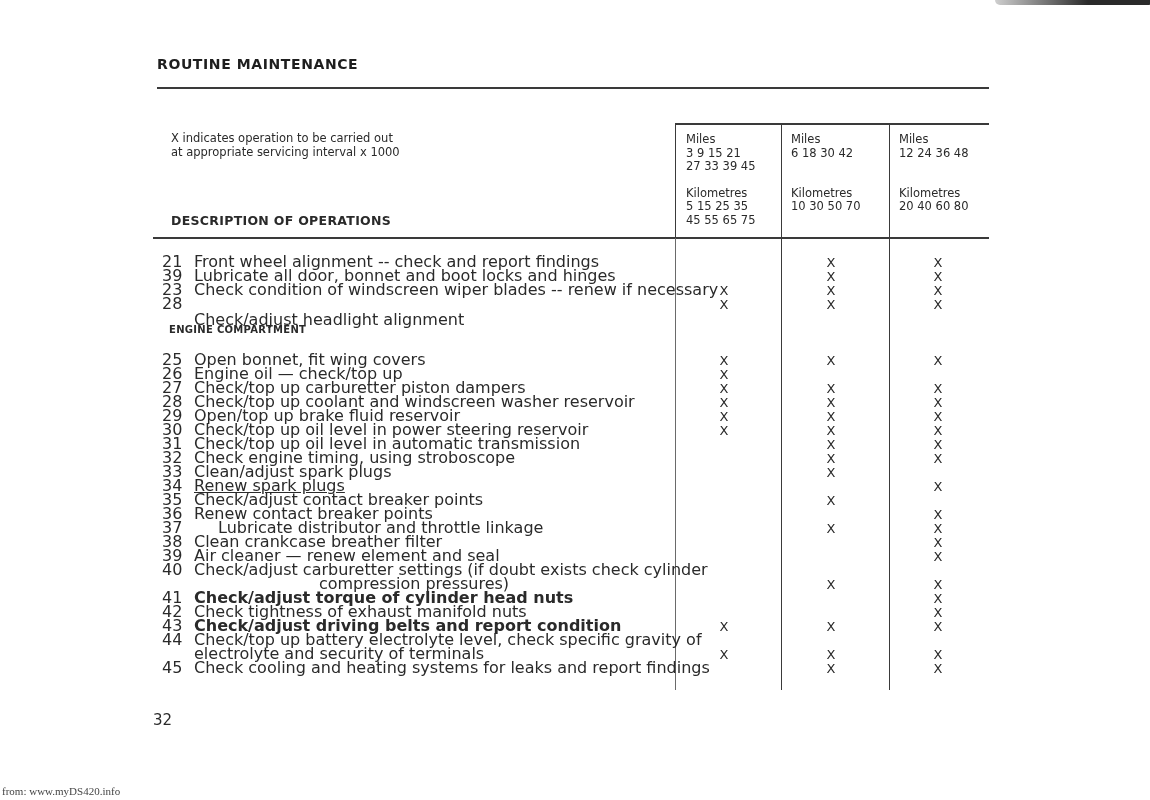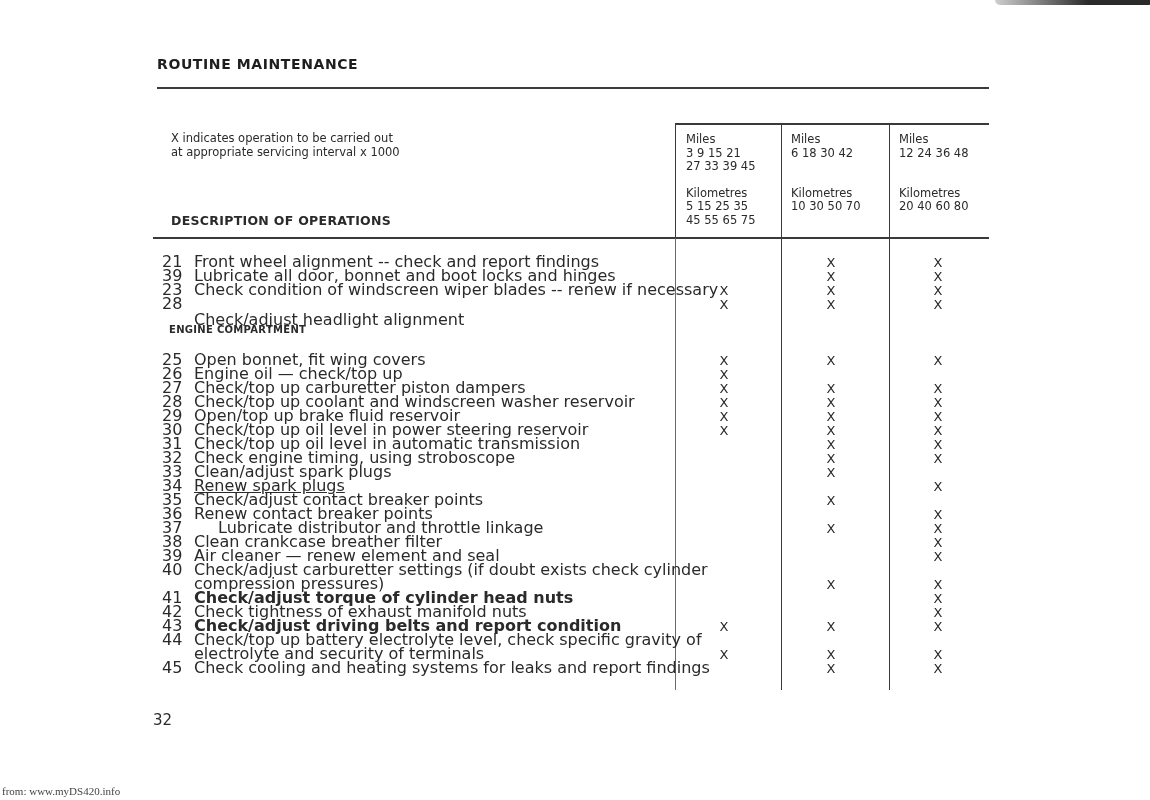--- a/index.html
+++ b/index.html
@@ -188,21 +188,21 @@
   </div>
 <div class="xmark" style="left: 931px; top: 536px;">X</div>
 <div class="row" style="position: absolute; left: 162px; top: 549px;">
     <span class="num">39</span>
     <span class="txt" style="top: 0px;">Air cleaner — renew element and seal</span>
   </div>
 <div class="xmark" style="left: 931px; top: 550px;">X</div>
 <div class="row" style="position: absolute; left: 162px; top: 563px;">
     <span class="num">40</span>
     <span class="txt" style="top: 0px;">Check/adjust carburetter settings (if doubt exists check cylinder</span>
-    <span class="txt" style="top: 14px;">compression pressures)</span>
+    <span class="txt" style="top: 14px; text-align: center;">compression pressures)</span>
   </div>
 <div class="xmark" style="left: 824px; top: 578px;">X</div>
 <div class="xmark" style="left: 931px; top: 578px;">X</div>
 <div class="row" style="position: absolute; left: 162px; top: 591px;">
     <span class="num">41</span>
     <span class="txt" style="top: 0px; font-weight: bold;">Check/adjust torque of cylinder head nuts</span>
   </div>
 <div class="xmark" style="left: 931px; top: 592px;">X</div>
 <div class="row" style="position: absolute; left: 162px; top: 605px;">
     <span class="num">42</span>

